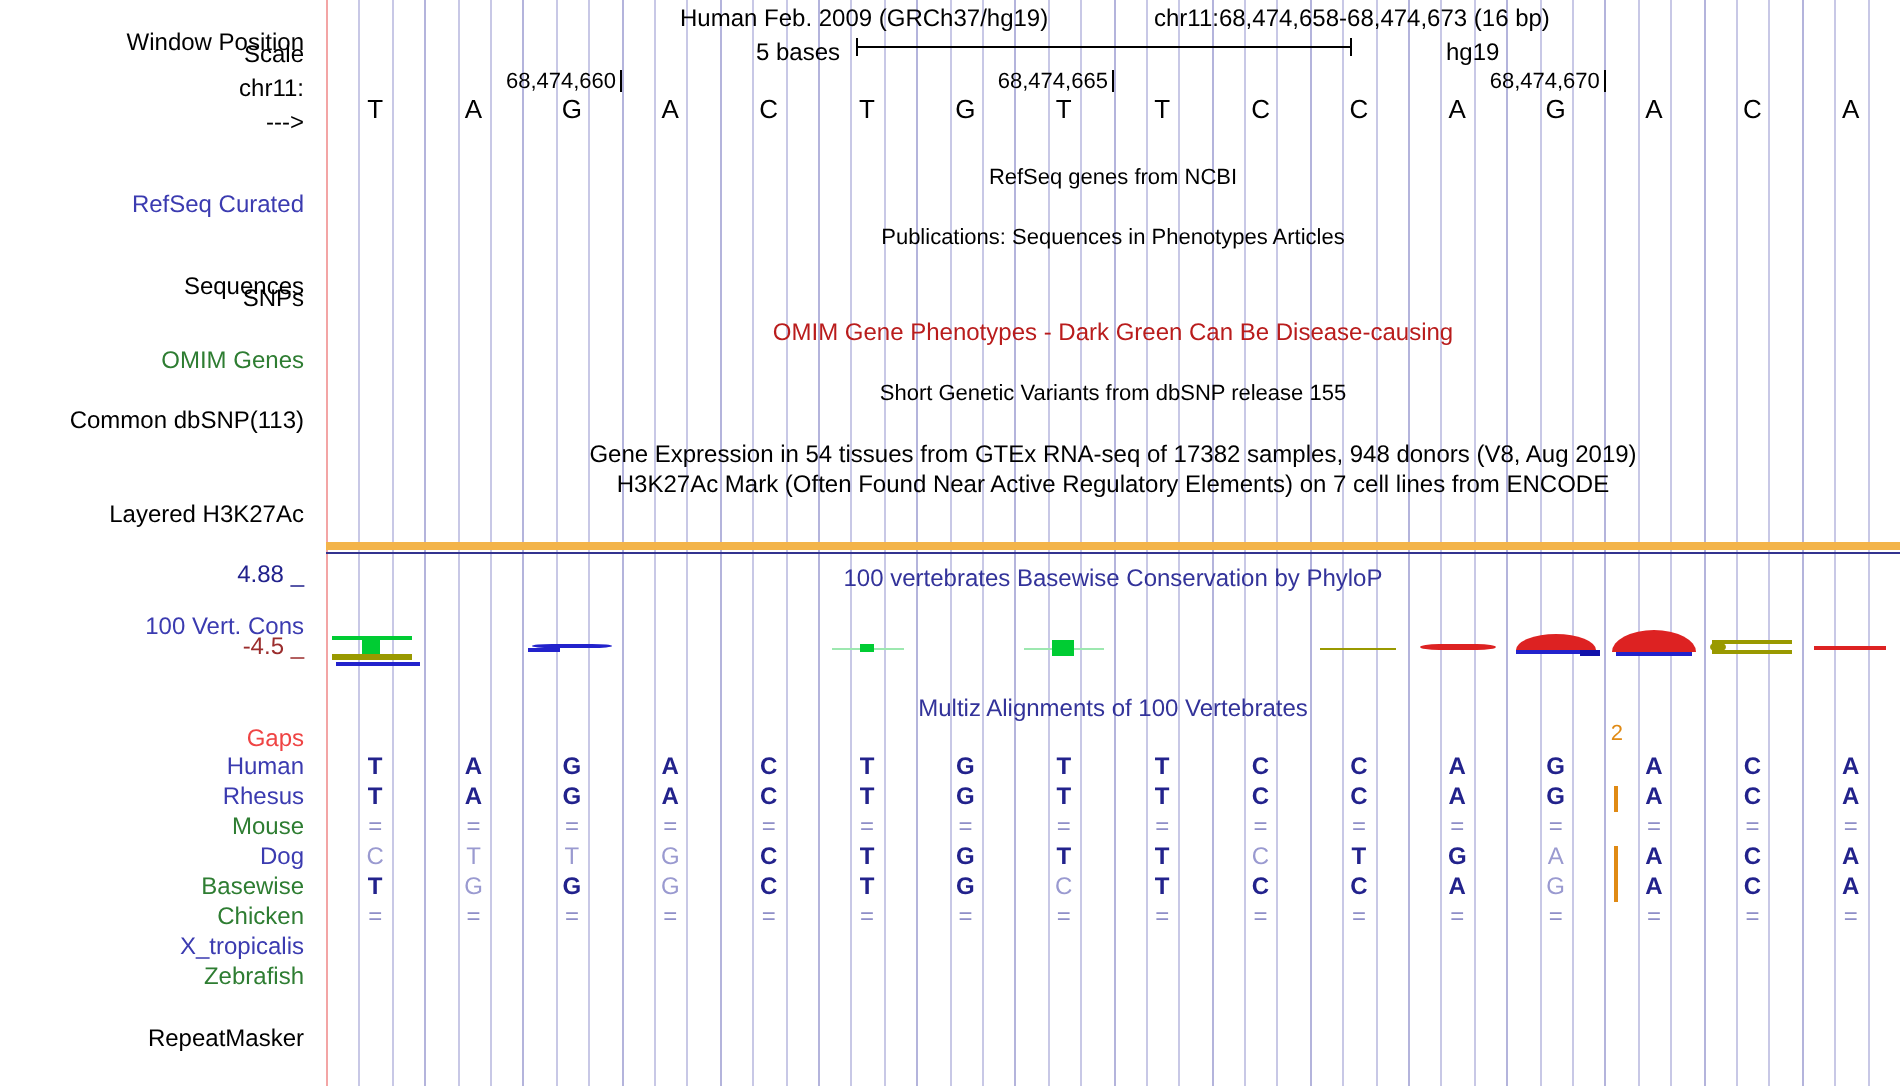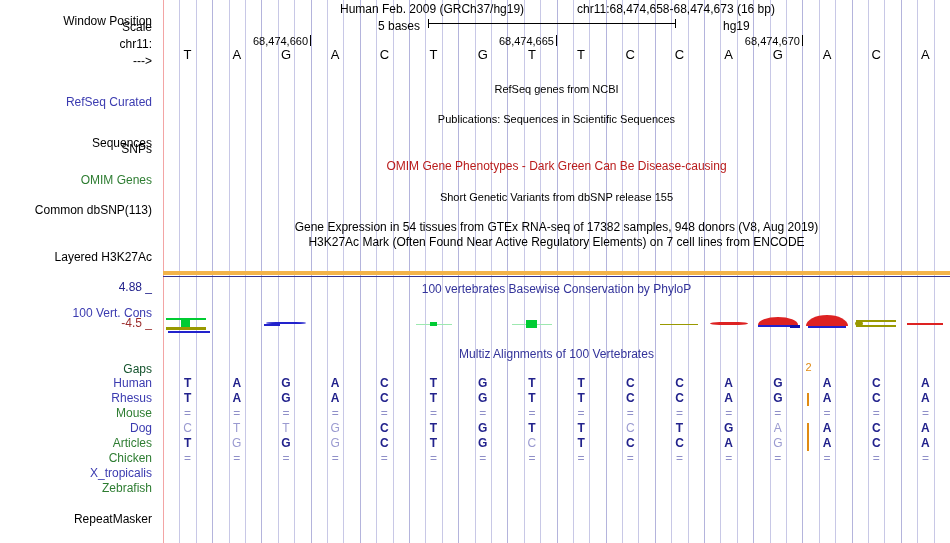--- a/index.html
+++ b/index.html
@@ -17,21 +17,21 @@
   .redline{position:absolute;top:0;bottom:0;left:163px;width:1px;background:#f3a5a5;}
 
   
   .lab{
     position:absolute;left:0;width:152px;text-align:right;
     font-size:12px;color:#000;white-space:nowrap;line-height:12px;
   }
   .lab.blue{color:#3b3bb0;}
   .lab.navy{color:#22228c;}
   .lab.dgreen{color:#2e7d32;}
-  .lab.orange{color:#14532d;}
+  .lab.orange{color:#ef4444;}
   .lab.red{color:#9b2d2d;}
 
   
   .ctr{
     position:absolute;left:163px;right:0;text-align:center;
     font-size:12px;color:#000;white-space:nowrap;line-height:12px;
   }
   .ctr.green{color:#b91c1c;}
   .ctr.navy{color:#33339a;}
   .ctr.small{font-size:11px;}
@@ -166,21 +166,21 @@
       <div class="base" style="left: 728.656px;">A</div>
       <div class="base" style="left: 777.844px;">G</div>
       <div class="base" style="left: 827.031px;">A</div>
       <div class="base" style="left: 876.219px;">C</div>
       <div class="base" style="left: 925.406px;">A</div>
     </div>
 
   <div class="ctr small" style="top:83px;">RefSeq genes from NCBI</div>
   <div class="lab blue" style="top:96px;">RefSeq Curated</div>
 
-  <div class="ctr small" style="top:113px;">Publications: Sequences in Scientific Sequences</div>
+  <div class="ctr small" style="top:113px;">Publications: Sequences in Phenotypes Articles</div>
   <div class="lab" style="top:137px;">Sequences</div>
   <div class="lab" style="top:143px;">SNPs</div>
 
   <div class="ctr green" style="top:160px;">OMIM Gene Phenotypes - Dark Green Can Be Disease-causing</div>
   <div class="lab dgreen" style="top:174px;">OMIM Genes</div>
 
   <div class="ctr small" style="top:191px;">Short Genetic Variants from dbSNP release 155</div>
   <div class="lab" style="top:204px;">Common dbSNP(113)</div>
 
   <div class="ctr" style="top:221px;">Gene Expression in 54 tissues from GTEx RNA-seq of 17382 samples, 948 donors (V8, Aug 2019)</div>
@@ -240,21 +240,21 @@
     </div>
 
   <div class="ctr navy" style="top:348px;">Multiz Alignments of 100 Vertebrates</div>
 
   <div class="lab orange" style="top:363px;">Gaps</div>
   <div id="mzlabels">
       <div class="lab blue" style="top: 377px;">Human</div>
       <div class="lab blue" style="top: 392px;">Rhesus</div>
       <div class="lab dgreen" style="top: 407px;">Mouse</div>
       <div class="lab blue" style="top: 422px;">Dog</div>
-      <div class="lab dgreen" style="top: 437px;">Articles</div>
+      <div class="lab dgreen" style="top: 437px;">Basewise</div>
       <div class="lab dgreen" style="top: 452px;">Chicken</div>
       <div class="lab blue" style="top: 467px;">X_tropicalis</div>
       <div class="lab dgreen" style="top: 482px;">Zebrafish</div>
     </div>
   <div id="mzrows">
       <div class="baserow mz" style="top: 377px;">
         <div class="base" style="left: 187.594px;">T</div>
         <div class="base" style="left: 236.781px;">A</div>
         <div class="base" style="left: 285.969px;">G</div>
         <div class="base" style="left: 335.156px;">A</div>

